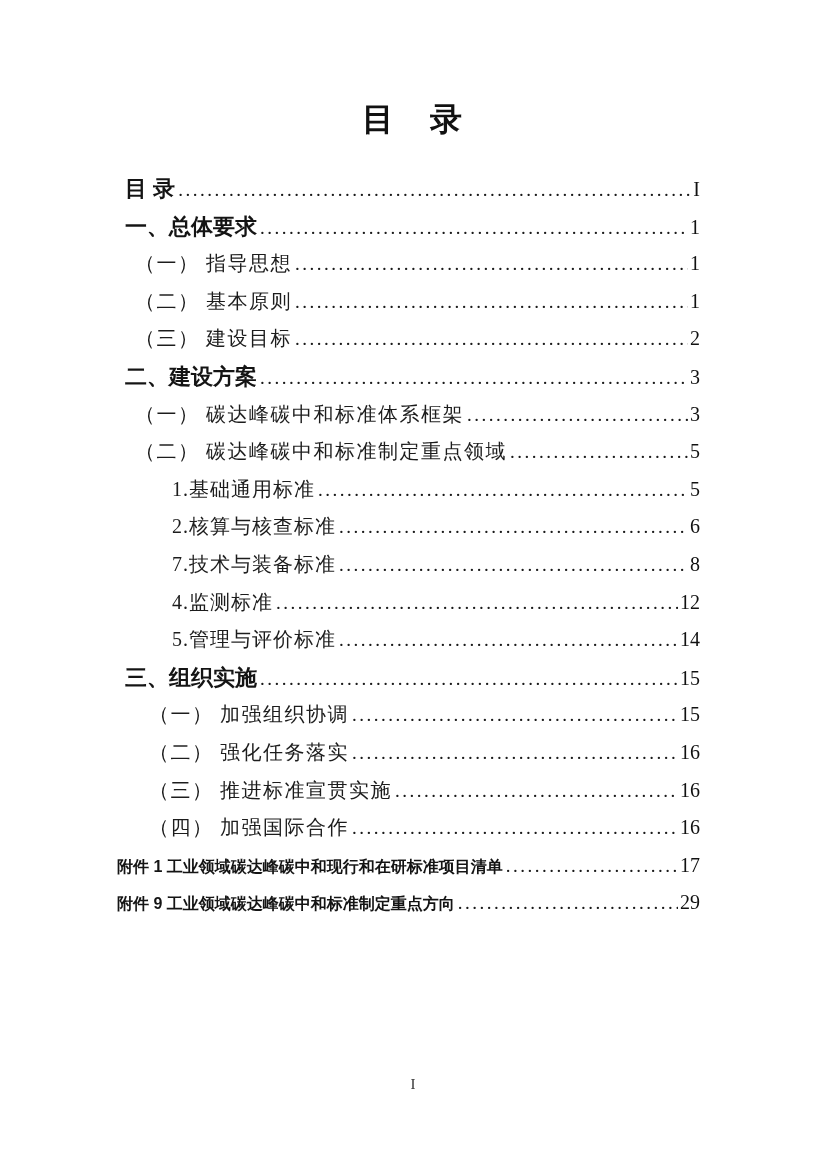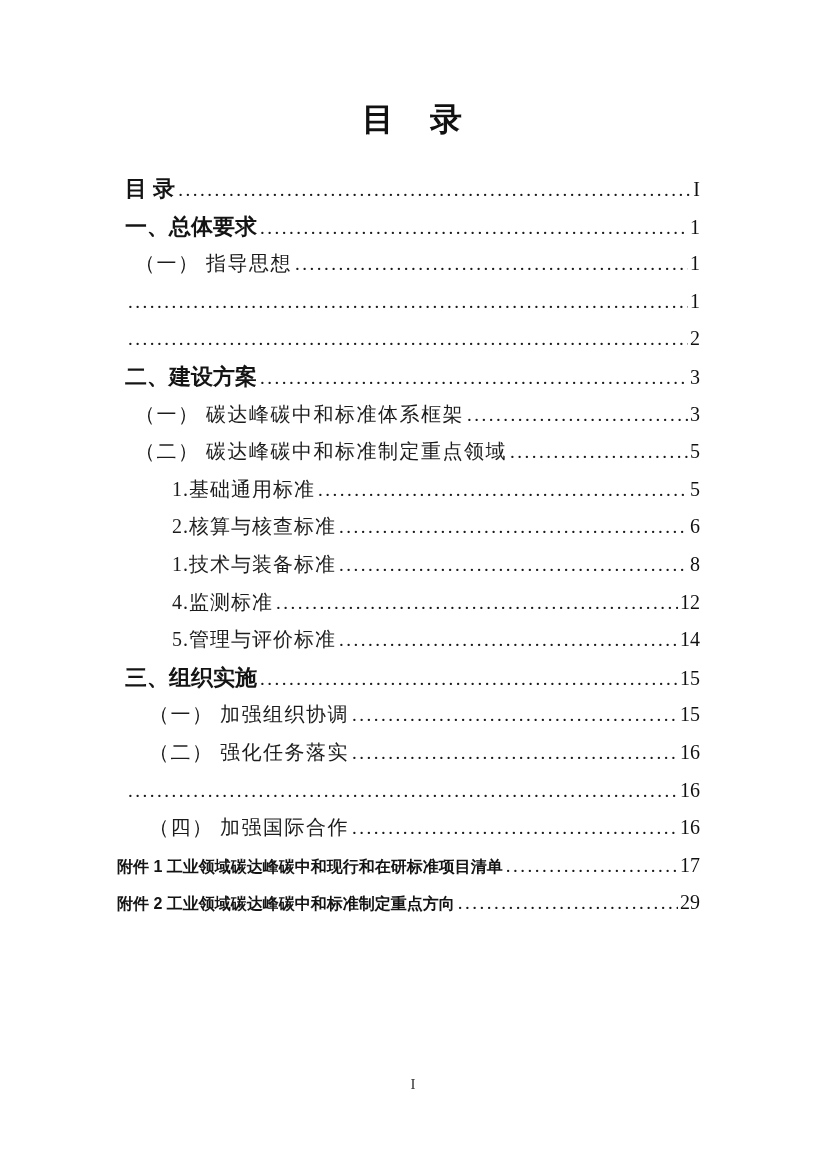--- a/index.html
+++ b/index.html
@@ -115,24 +115,26 @@
     <span class="toc-label">一、总体要求</span>
     <span class="toc-leader"></span>
     <span class="toc-page">1</span>
   </div>
       <div class="toc-row level-section">
     <span class="toc-label">（一） 指导思想</span>
     <span class="toc-leader"></span>
     <span class="toc-page">1</span>
   </div>
       <div class="toc-row level-section">
+    <span class="toc-label">（二） 基本原则</span>
     <span class="toc-leader"></span>
     <span class="toc-page">1</span>
   </div>
       <div class="toc-row level-section">
+    <span class="toc-label">（三） 建设目标</span>
     <span class="toc-leader"></span>
     <span class="toc-page">2</span>
   </div>
       <div class="toc-row level-chapter">
     <span class="toc-label">二、建设方案</span>
     <span class="toc-leader"></span>
     <span class="toc-page">3</span>
   </div>
       <div class="toc-row level-section">
     <span class="toc-label">（一） 碳达峰碳中和标准体系框架</span>
@@ -148,21 +150,21 @@
     <span class="toc-label">1.基础通用标准</span>
     <span class="toc-leader"></span>
     <span class="toc-page">5</span>
   </div>
       <div class="toc-row level-subsection">
     <span class="toc-label">2.核算与核查标准</span>
     <span class="toc-leader"></span>
     <span class="toc-page">6</span>
   </div>
       <div class="toc-row level-subsection">
-    <span class="toc-label">1.技术与装备标准</span>
+    <span class="toc-label">7.技术与装备标准</span>
     <span class="toc-leader"></span>
     <span class="toc-page">8</span>
   </div>
       <div class="toc-row level-subsection">
     <span class="toc-label">4.监测标准</span>
     <span class="toc-leader"></span>
     <span class="toc-page">12</span>
   </div>
       <div class="toc-row level-subsection">
     <span class="toc-label">5.管理与评价标准</span>
@@ -178,34 +180,35 @@
     <span class="toc-label">（一） 加强组织协调</span>
     <span class="toc-leader"></span>
     <span class="toc-page">15</span>
   </div>
       <div class="toc-row level-section-indent">
     <span class="toc-label">（二） 强化任务落实</span>
     <span class="toc-leader"></span>
     <span class="toc-page">16</span>
   </div>
       <div class="toc-row level-section-indent">
+    <span class="toc-label">（三） 推进标准宣贯实施</span>
     <span class="toc-leader"></span>
     <span class="toc-page">16</span>
   </div>
       <div class="toc-row level-section-indent">
     <span class="toc-label">（四） 加强国际合作</span>
     <span class="toc-leader"></span>
     <span class="toc-page">16</span>
   </div>
       <div class="toc-row level-appendix">
     <span class="toc-label">附件 1 工业领域碳达峰碳中和现行和在研标准项目清单</span>
     <span class="toc-leader"></span>
     <span class="toc-page">17</span>
   </div>
       <div class="toc-row level-appendix">
-    <span class="toc-label">附件 2 工业领域碳达峰碳中和标准制定重点方向</span>
+    <span class="toc-label">附件 9 工业领域碳达峰碳中和标准制定重点方向</span>
     <span class="toc-leader"></span>
     <span class="toc-page">29</span>
   </div>
     </div>
 
   <div class="doc-footer">I</div>
 </div>
 
 </body></html>

